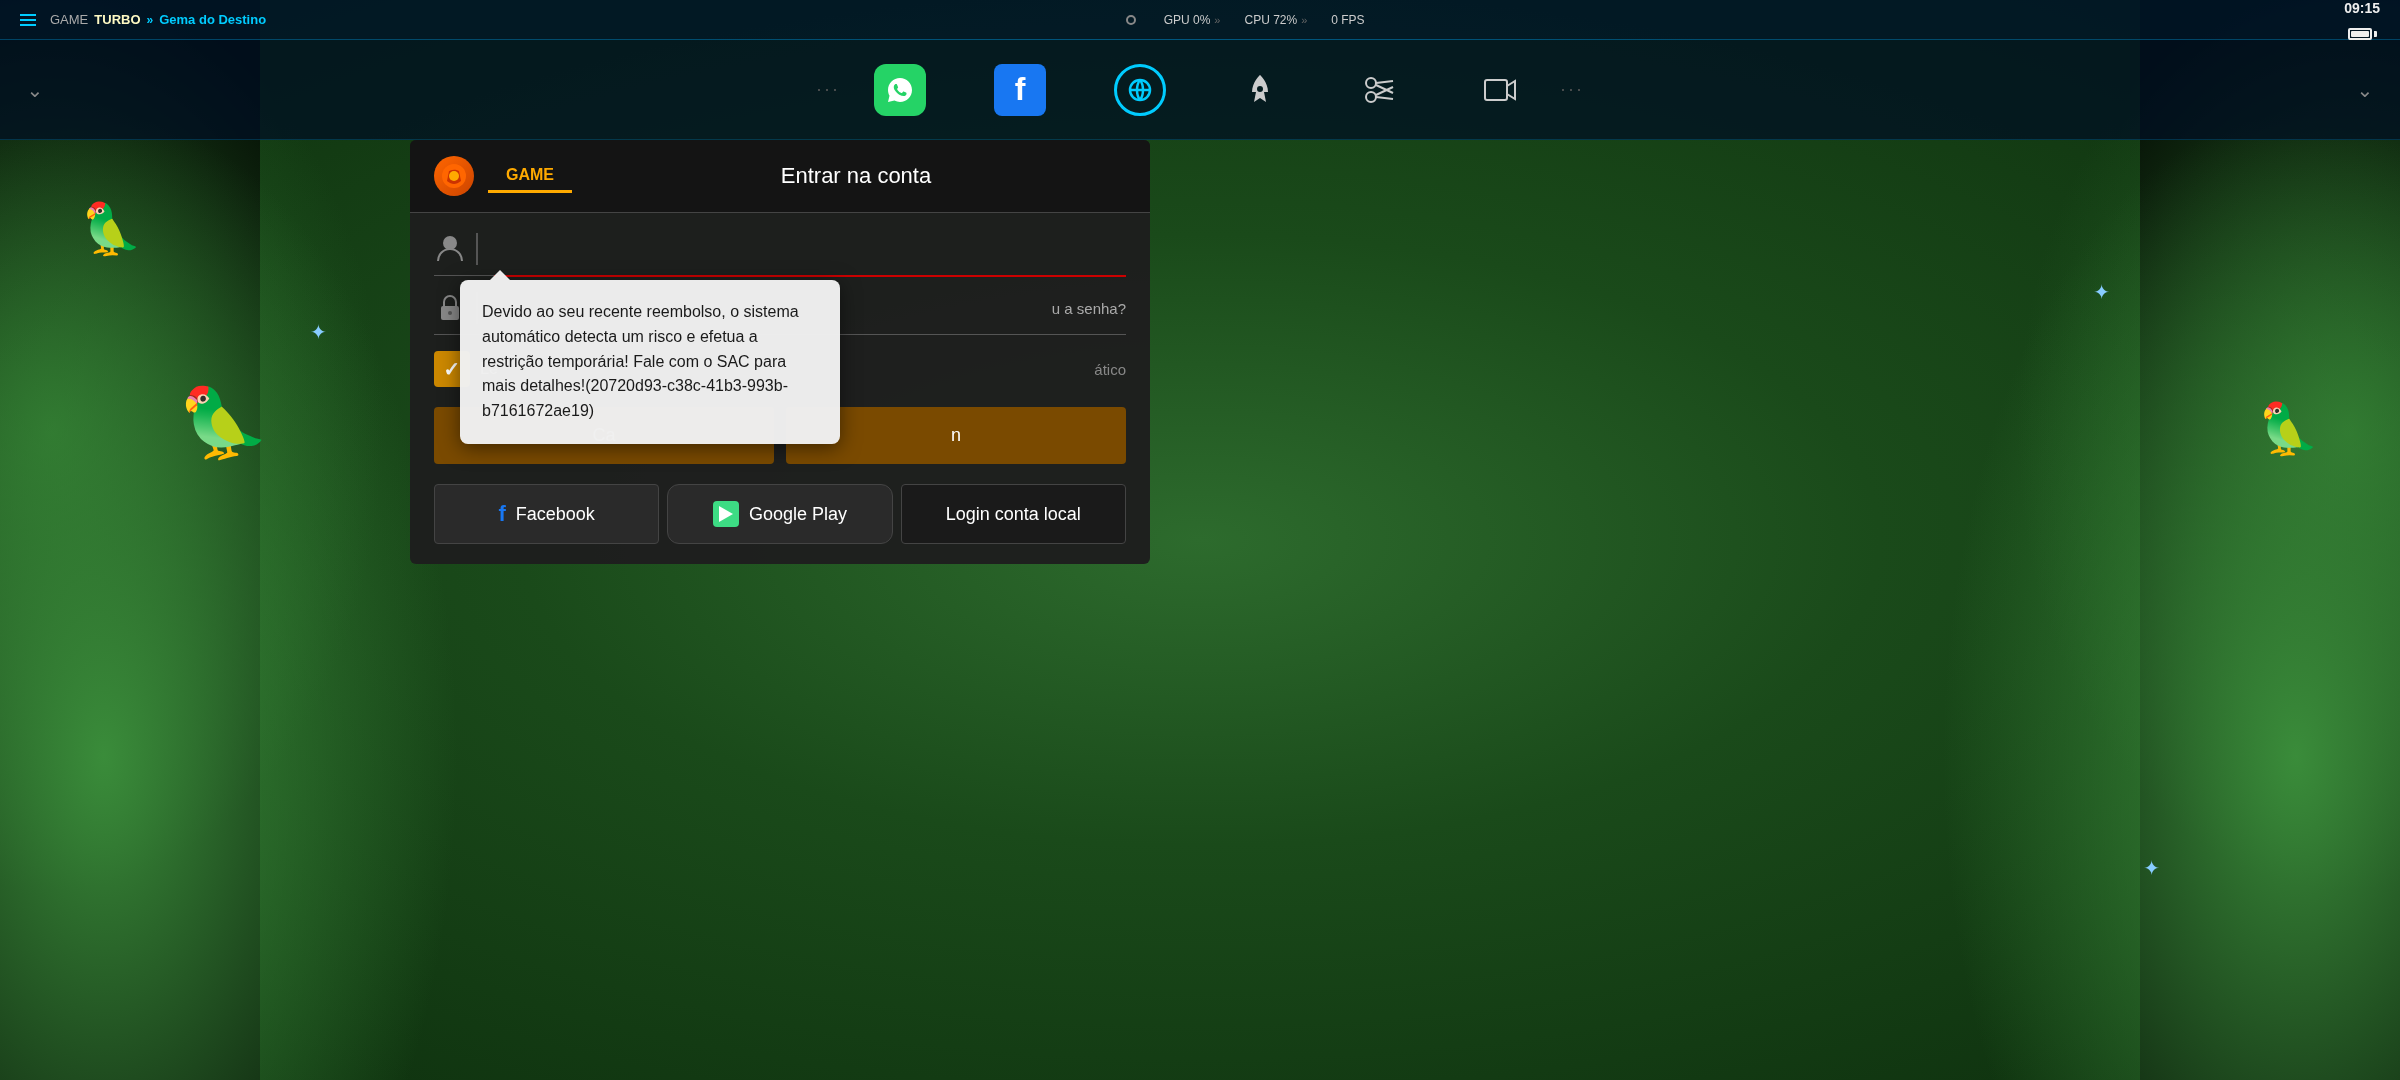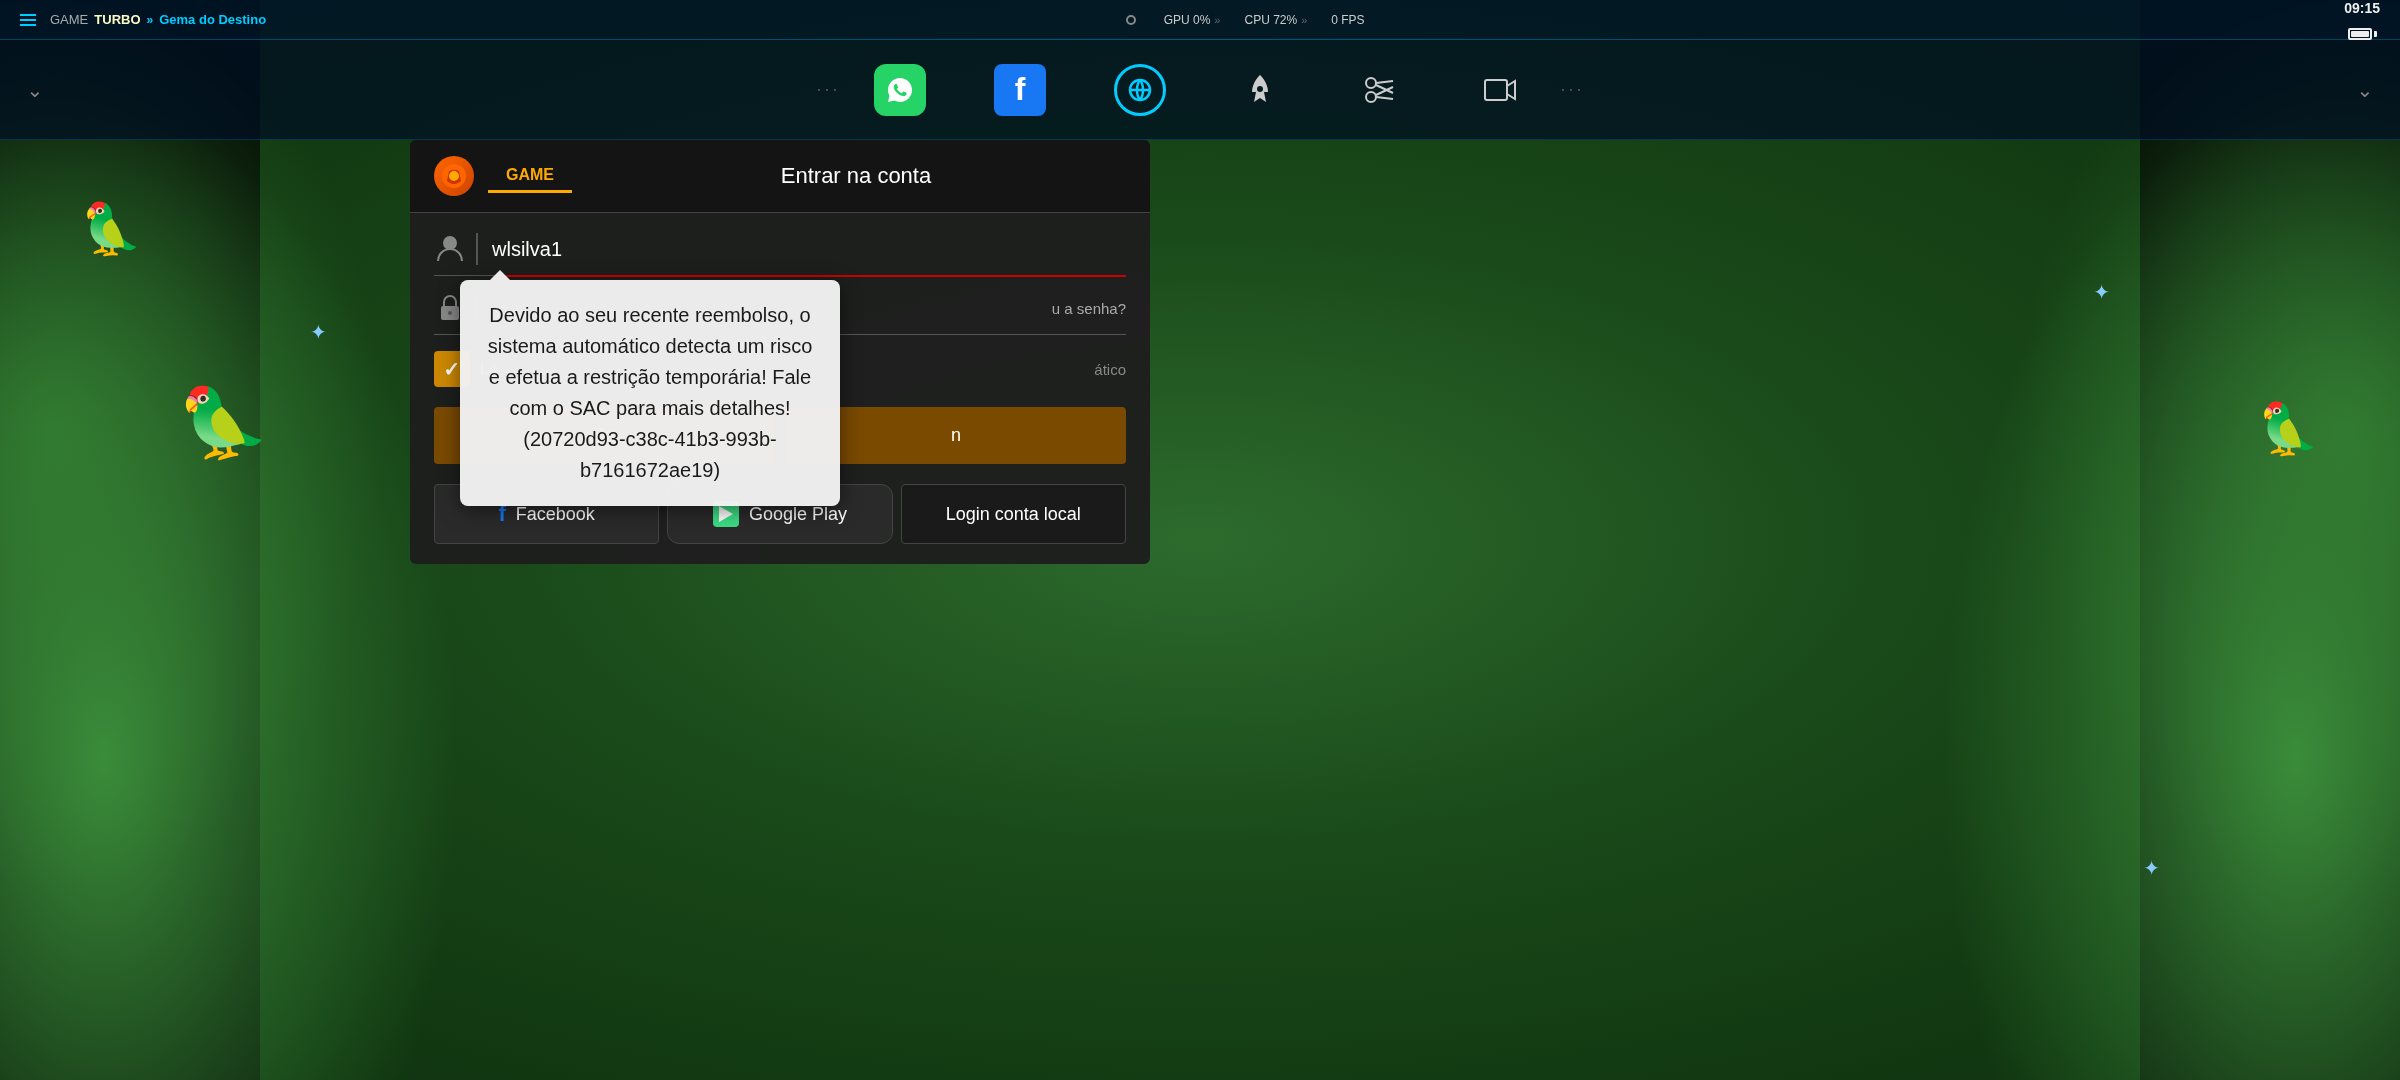--- a/index.html
+++ b/index.html
@@ -610,23 +610,23 @@
       left: 30px;
       width: 0;
       height: 0;
       border-left: 10px solid transparent;
       border-right: 10px solid transparent;
       border-bottom: 10px solid rgba(240, 240, 240, 0.98);
     }
 
     .error-text {
       color: #1a1a1a;
-      font-size: 20px;
+      font-size: 16px;
       line-height: 1.55;
-      text-align: center;
+      text-align: left;
     }
 
     
     .glow-line-top {
       position: absolute;
       top: 39px;
       left: 0;
       right: 0;
       height: 1px;
       background: linear-gradient(90deg, transparent, #00ccff44, #00ccff, #00ccff44, transparent);
@@ -809,21 +809,20 @@
 
   <div class="modal-body">
 
     <div class="input-row">
       <div class="input-icon">
         <svg width="32" height="32" viewBox="0 0 32 32" fill="#888888">
           <circle cx="16" cy="10" r="7"></circle>
           <path d="M4 28c0-6.63 5.37-12 12-12s12 5.37 12 12" stroke="#888" stroke-width="2" fill="none"></path>
         </svg>
       </div>
-      <input class="text-input" type="text" value="wlsilva1" style="">
       <div class="input-underline"></div>
     </div>
 
     <div class="password-row">
       <div class="input-icon">
         <svg width="32" height="32" viewBox="0 0 32 32" fill="#888888">
           <rect x="7" y="14" width="18" height="14" rx="2"></rect>
           <path d="M10 14V10a6 6 0 0112 0v4" stroke="#888" stroke-width="2" fill="none"></path>
           <circle cx="16" cy="21" r="2" fill="#555"></circle>
         </svg>

